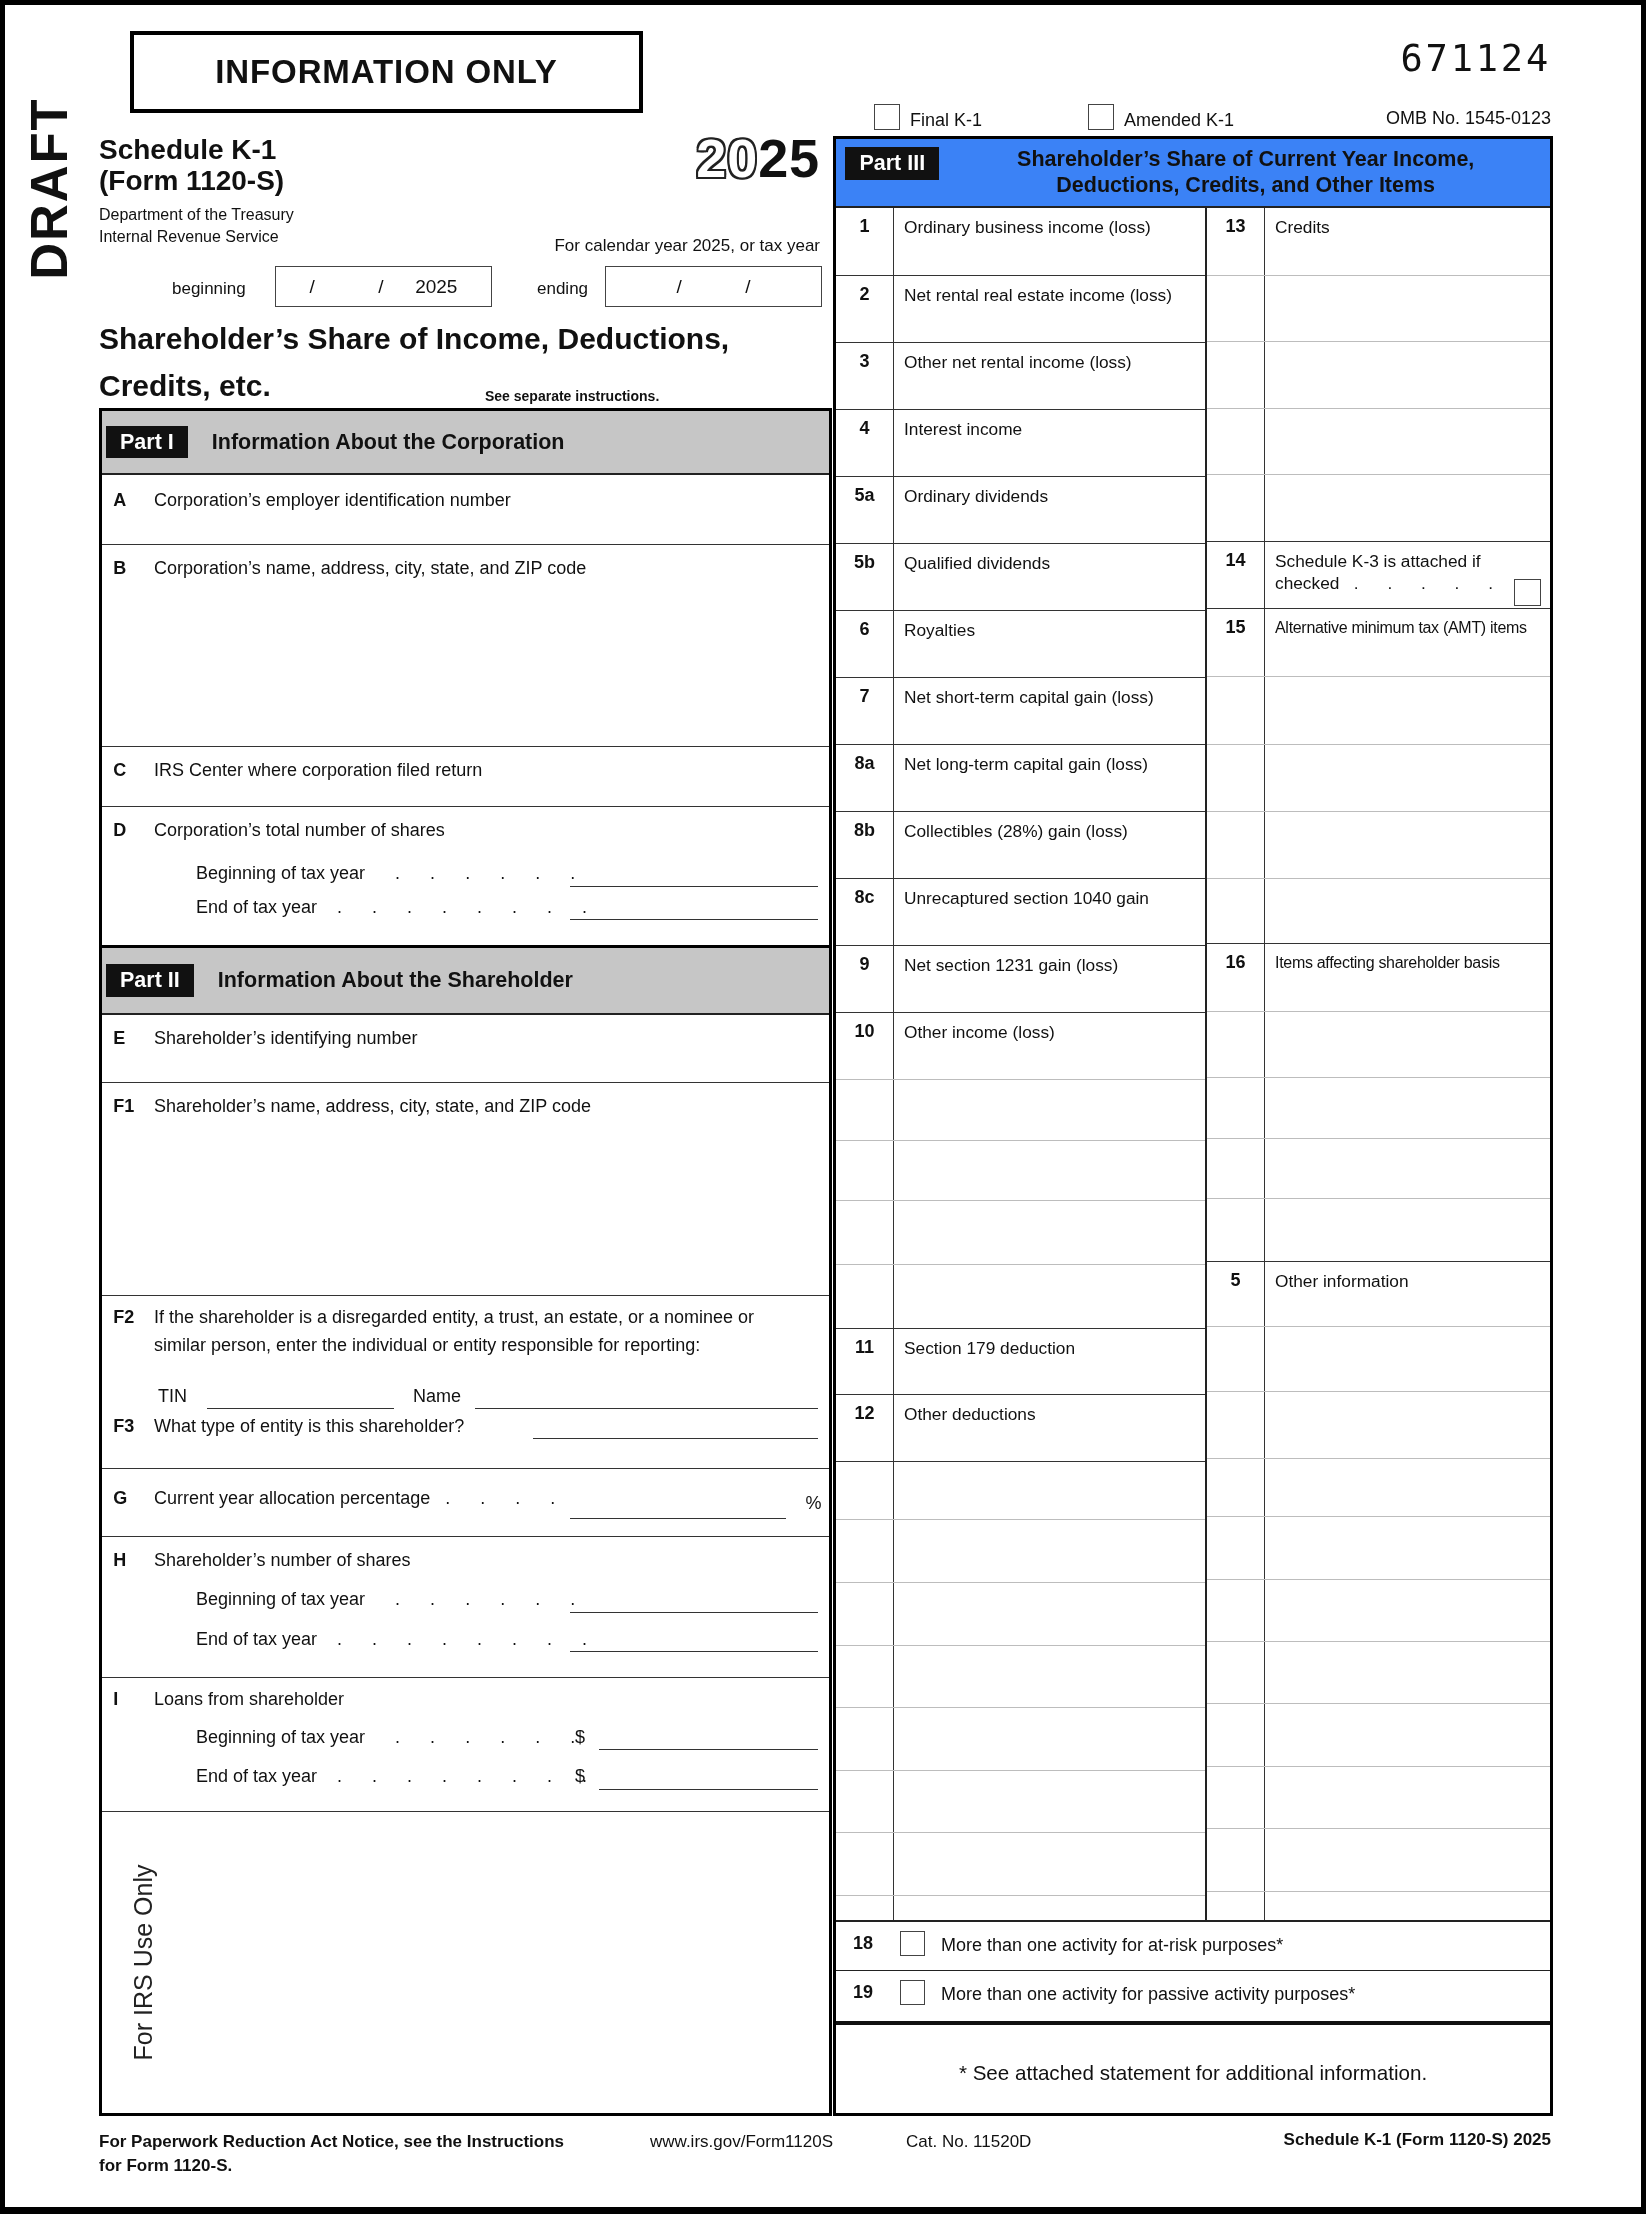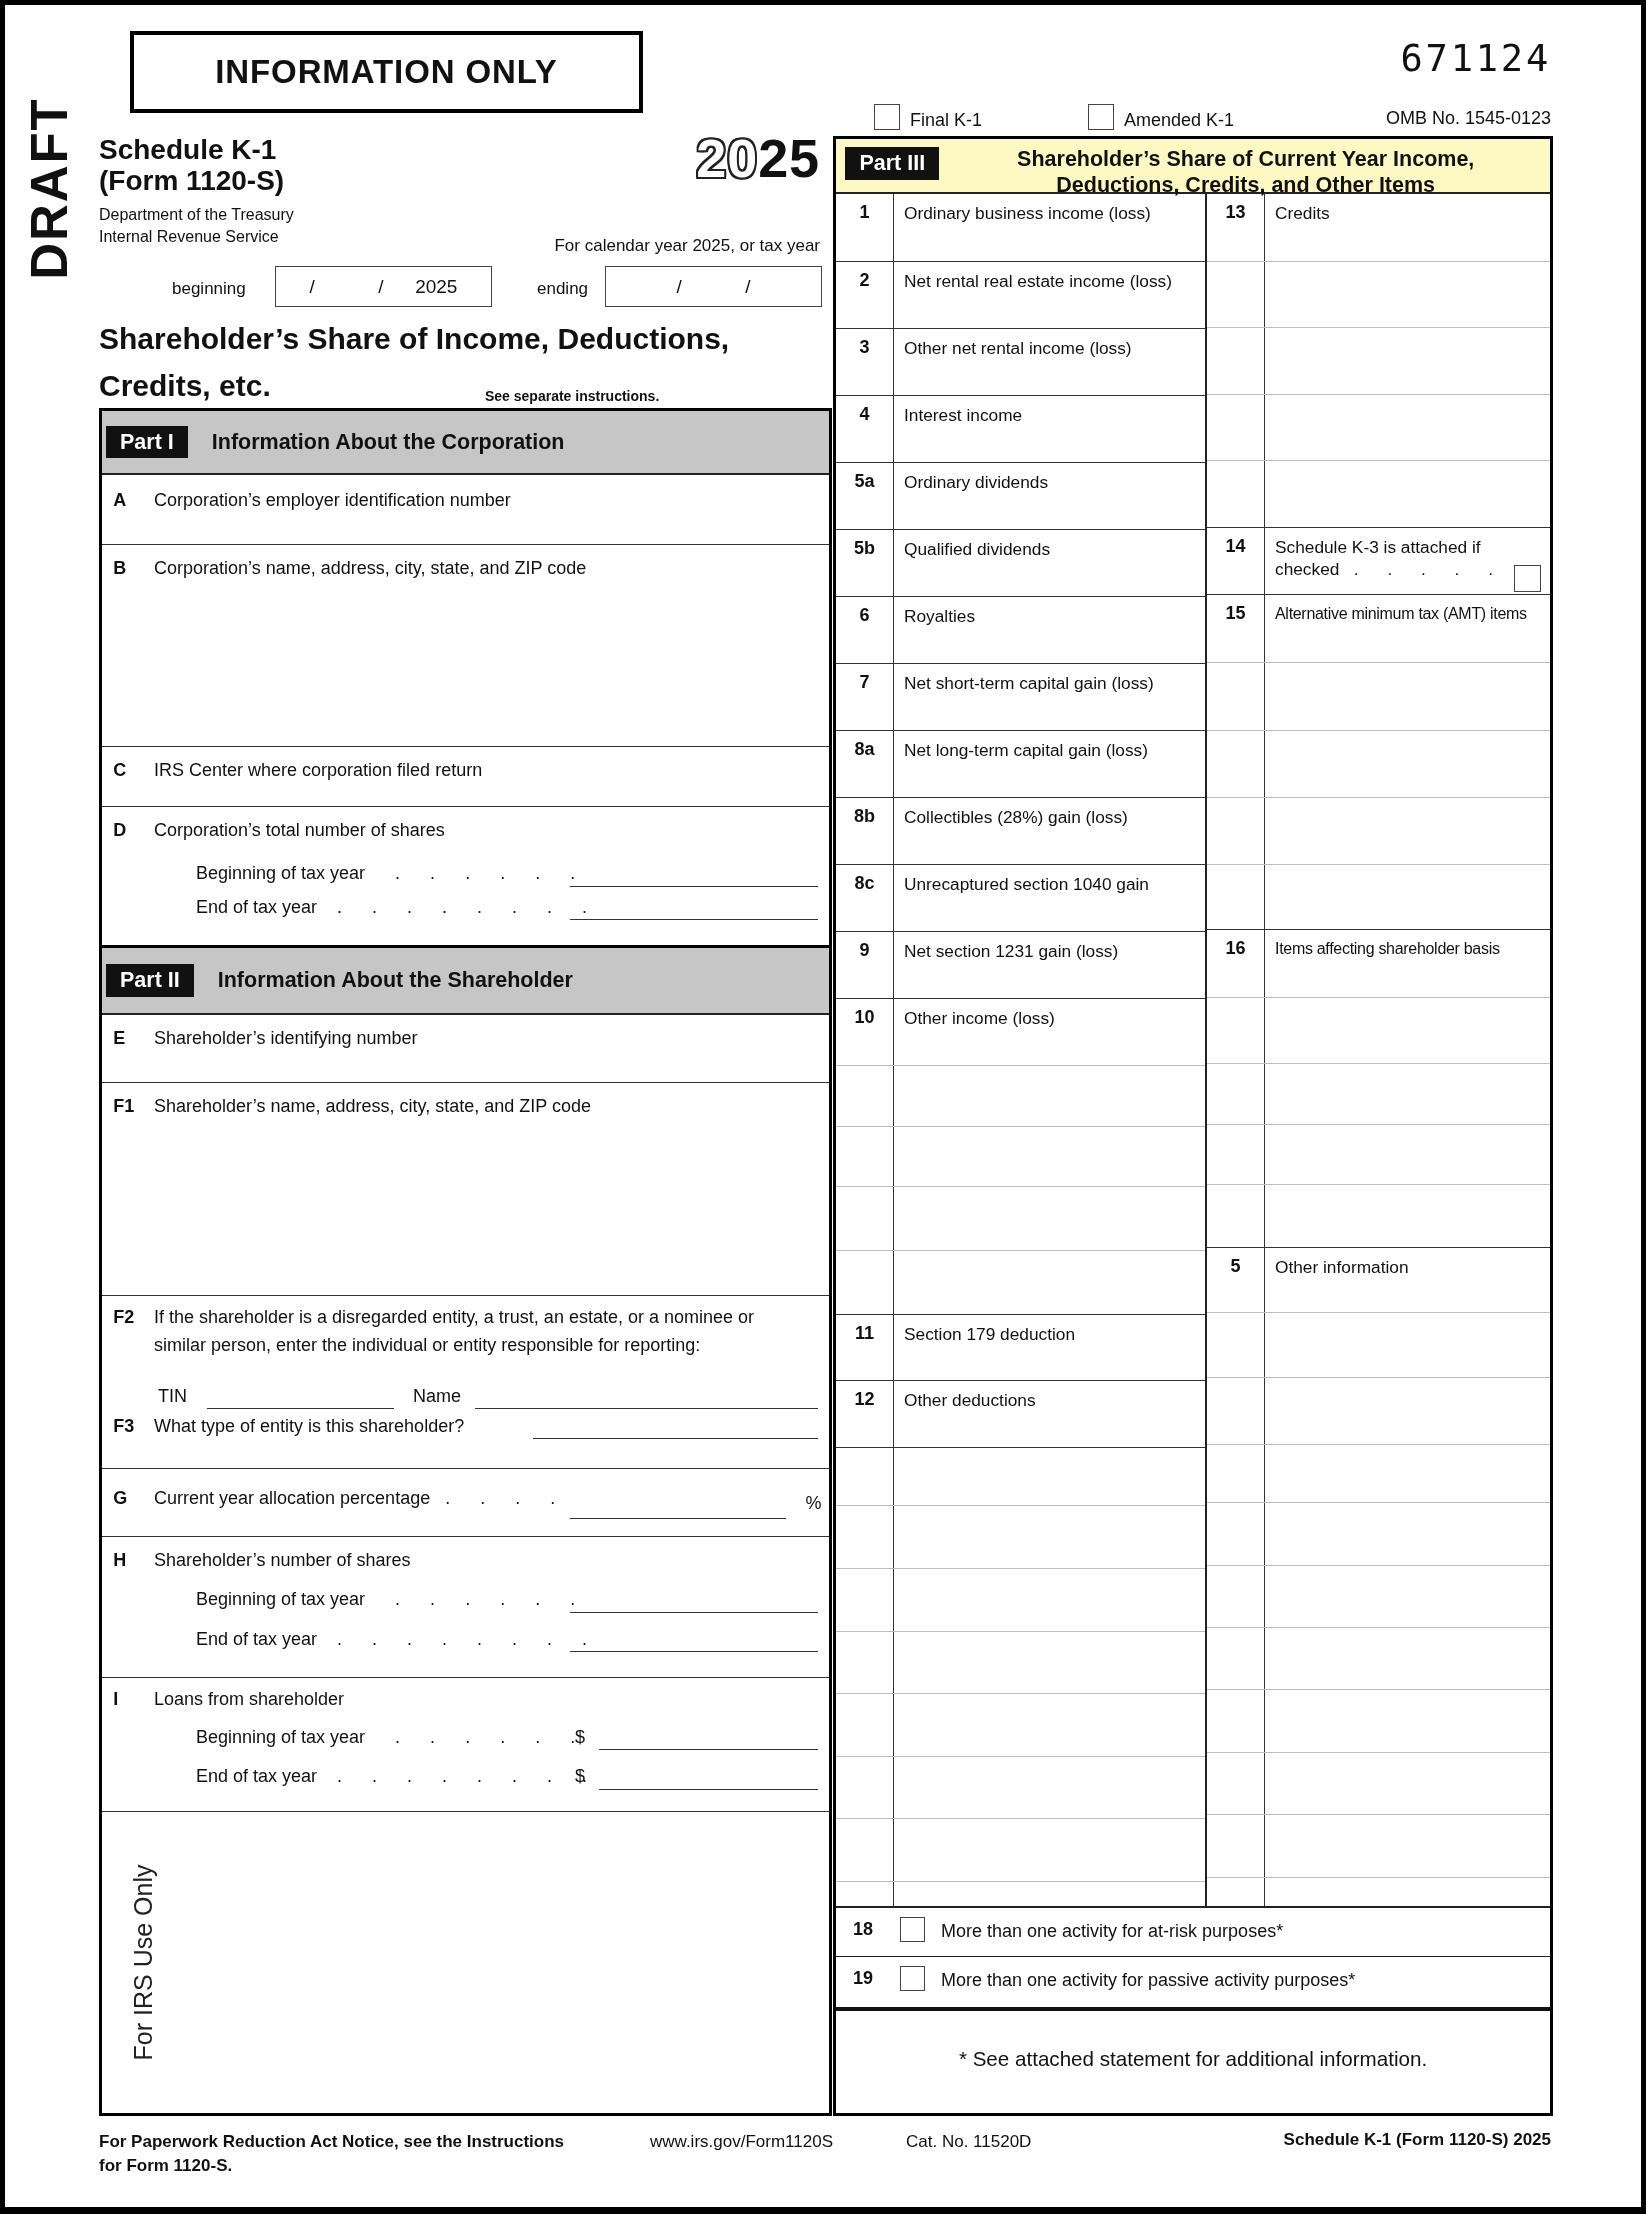--- a/index.html
+++ b/index.html
@@ -58,21 +58,21 @@
   .uline { position:absolute; border-bottom:1.9px solid #333; height:0; }
   .pct { position:absolute; right:7.5px; font-size:18px; }
   .cur { position:absolute; font-size:18px; }
   .irsbox { position:relative; }
   .irsbox .vert { position:absolute; left:9.4px; top:0; bottom:0; width:66px; display:flex; align-items:center; justify-content:center; }
   .irsbox .vert span { transform:rotate(-90deg); font-size:25px; white-space:nowrap; color:#222; }
 
   
   .p3 { position:absolute; left:828px; top:131px; width:720px; height:1980px; border:3.7px solid #000;
         display:flex; flex-direction:column; }
-  .p3hdr { position:relative; height:55px; background:#fef9c3; border-bottom:2.8px solid #222; flex:none;text-decoration:underline; }
+  .p3hdr { position:relative; height:69px; background:#3b82f6; border-bottom:2.8px solid #222; flex:none;text-decoration:underline; }
   .p3hdr .tag { position:absolute; left:9.4px; top:8.4px; }
   .p3hdr .ttl { position:absolute; left:111px; right:5.6px; top:6.6px; text-align:center;
     font-size:21.5px; font-weight:bold; line-height:26px; }
   .p3grid { position:relative; height:1712px; flex:none; }
   .p3half { position:absolute; top:0; height:100%; }
   .p3half.lefth { left:0; width:369px; }
   .p3half.righth { left:369px; right:0; border-left:2.8px solid #222; }
   .numline { position:absolute; left:57px; top:0; bottom:0; width:0; border-left:1.9px solid #333; }
   .p3row { position:relative; border-top:1.9px solid #333; }
   .p3row.first { border-top:none; }

